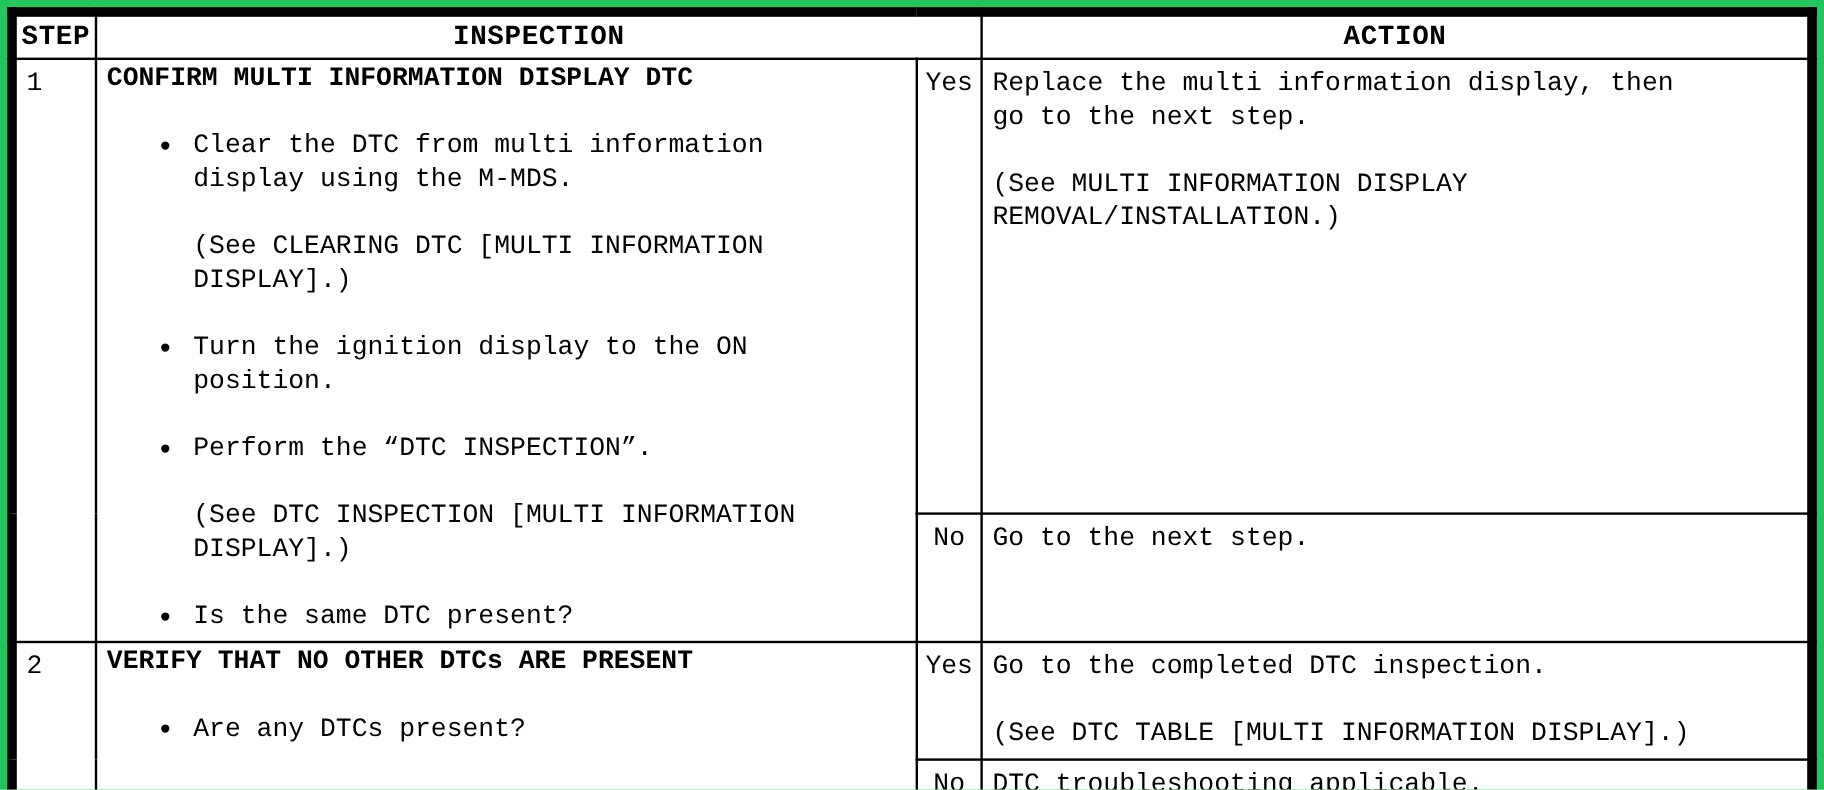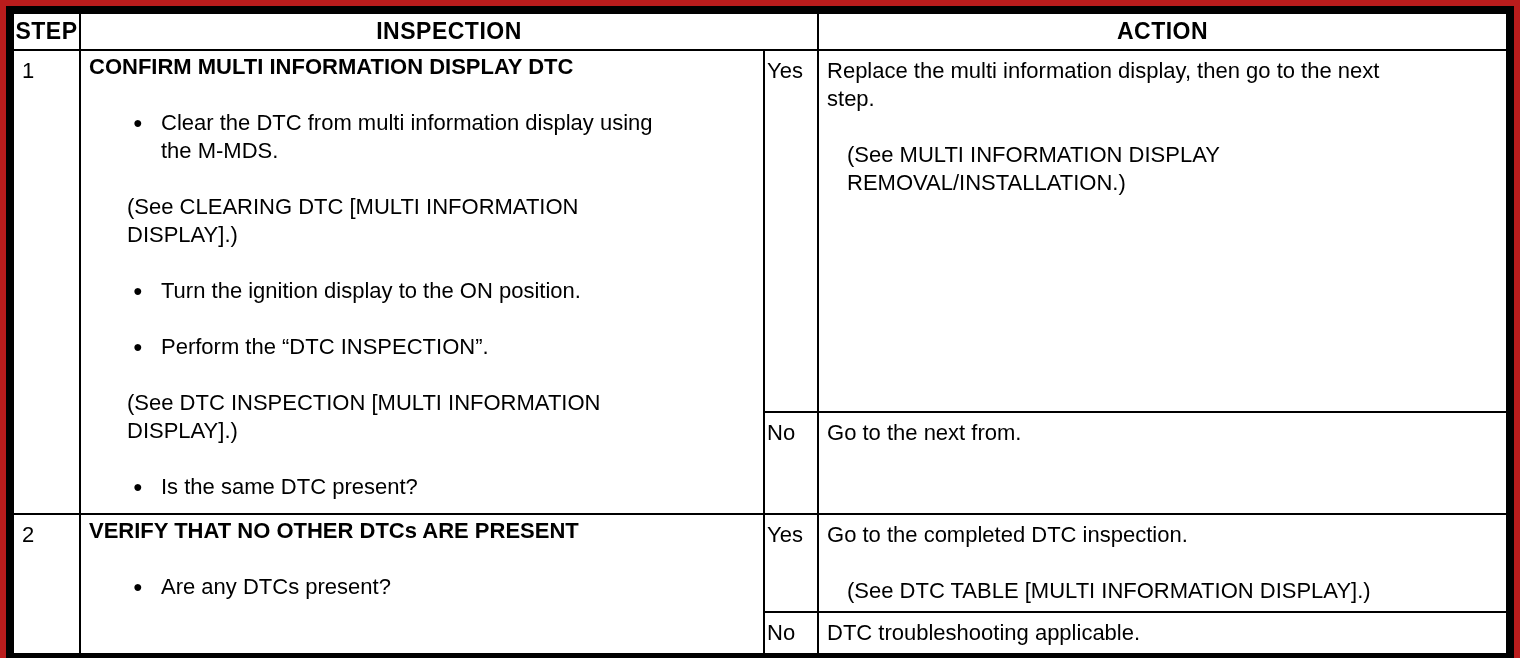--- a/index.html
+++ b/index.html
@@ -9,22 +9,23 @@
     width: 1520px;
     height: 658px;
     font-family: "Liberation Sans", sans-serif;
     color: #000000;
     -webkit-font-smoothing: none;
   }
   .sheet {
     position: absolute;
     left: 0; top: 0;
     width: 1520px; height: 658px;
-    background: #b91c1c;
+    background: #22c55e;
     overflow: hidden;
+    font-family: Liberation Mono, monospace;
   }
   table.ts-table {
     position: absolute;
     left: 6px; top: 6px;
     width: 1508px;
     border-collapse: collapse;
     table-layout: fixed;
     border: 8px solid #000000;
   }
   .ts-table th, .ts-table td {
@@ -46,21 +47,21 @@
     padding: 6px 8px;
   }
   tr.header-row { height: 38px; }
   tr.row-1a { height: 362px; }
   tr.row-1b { height: 102px; }
   tr.row-2a { height: 96px; }
   tr.row-2b { height: 44px; }
 
   td.step-cell { padding: 6px 4px 6px 8px; }
   td.yn-cell {
-    text-align: left;
+    text-align: center;
     padding: 6px 2px;
   }
   td.insp-cell { padding: 2px 6px 6px 8px; }
   td.action-cell { padding: 6px 6px 6px 8px; }
 
   .insp-title {
     font-weight: bold;
     line-height: 28px;
   }
   .insp-item {
@@ -69,24 +70,24 @@
     max-width: 545px;
   }
   .insp-item .bullet-glyph {
     flex: none;
     width: 28px;
     font-size: 16px;
     line-height: 28px;
   }
   .insp-item.note {
     display: block;
-    margin-left: 38px;
+    margin-left: 72px;
   }
   .action-para { max-width: 605px; }
-  .action-para + .action-para { margin-top: 28px; margin-left: 20px; }
+  .action-para + .action-para { margin-top: 28px; }
 </style>
 </head>
 <body>
 
 <div class="sheet">
   <table class="ts-table">
     <colgroup>
       <col style="width:70px">
       <col style="width:684px">
       <col style="width:54px">
@@ -129,21 +130,21 @@
       </td>
       <td class="yn-cell">Yes</td>
       <td class="action-cell">
         <div class="action-para">Replace the multi information display, then go to the next step.</div>
         <div class="action-para">(See MULTI INFORMATION DISPLAY REMOVAL/INSTALLATION.)</div>
       </td>
     </tr>
     <tr class="row-1b">
       <td class="yn-cell">No</td>
       <td class="action-cell">
-        <div class="action-para">Go to the next from.</div>
+        <div class="action-para">Go to the next step.</div>
       </td>
     </tr>
 
     <tr class="row-2a">
       <td class="step-cell" rowspan="2">2</td>
       <td class="insp-cell" rowspan="2">
         <div class="insp-title">VERIFY THAT NO OTHER DTCs ARE PRESENT</div>
         <div class="insp-item">
           <span class="bullet-glyph">●</span>
           <span class="item-text">Are any DTCs present?</span>

